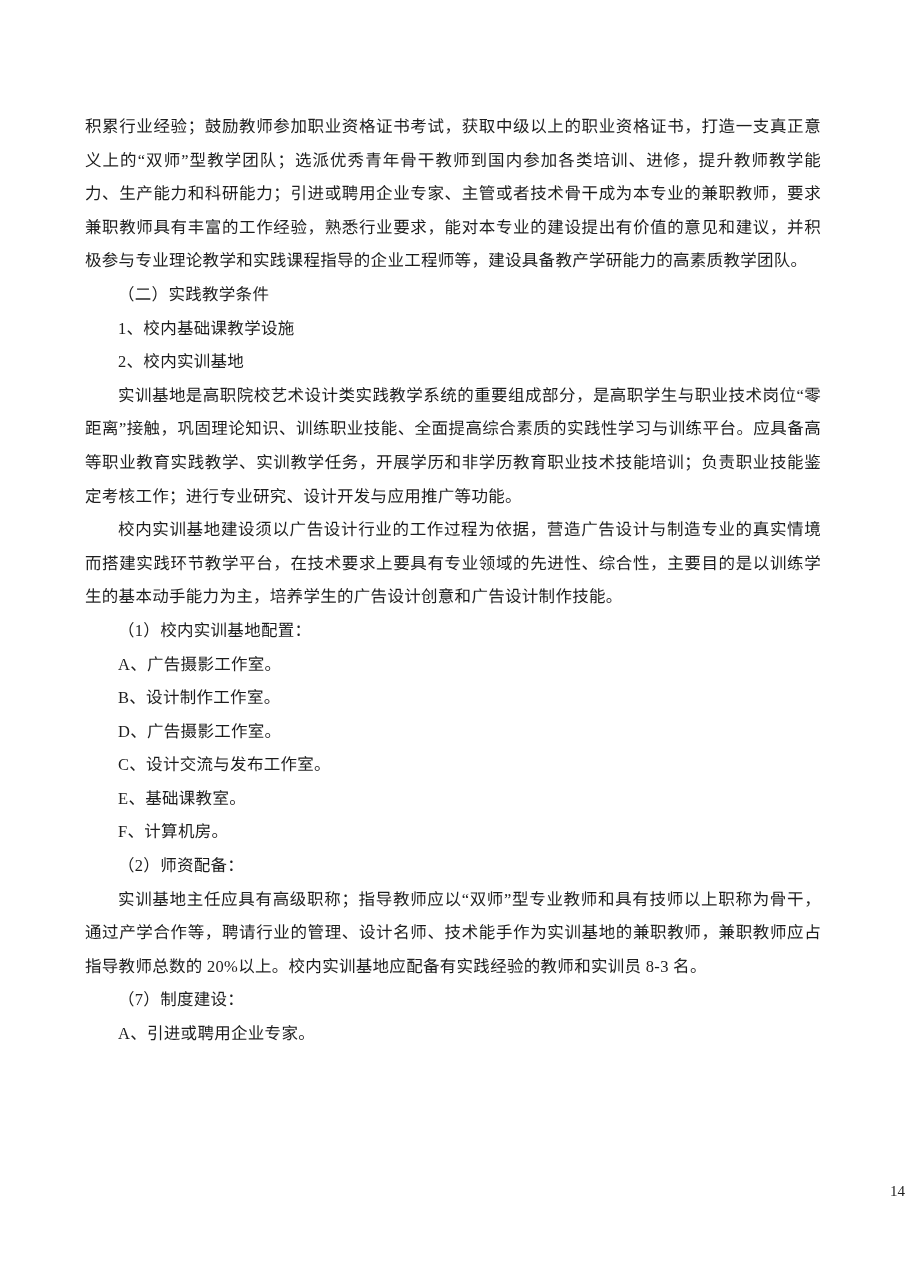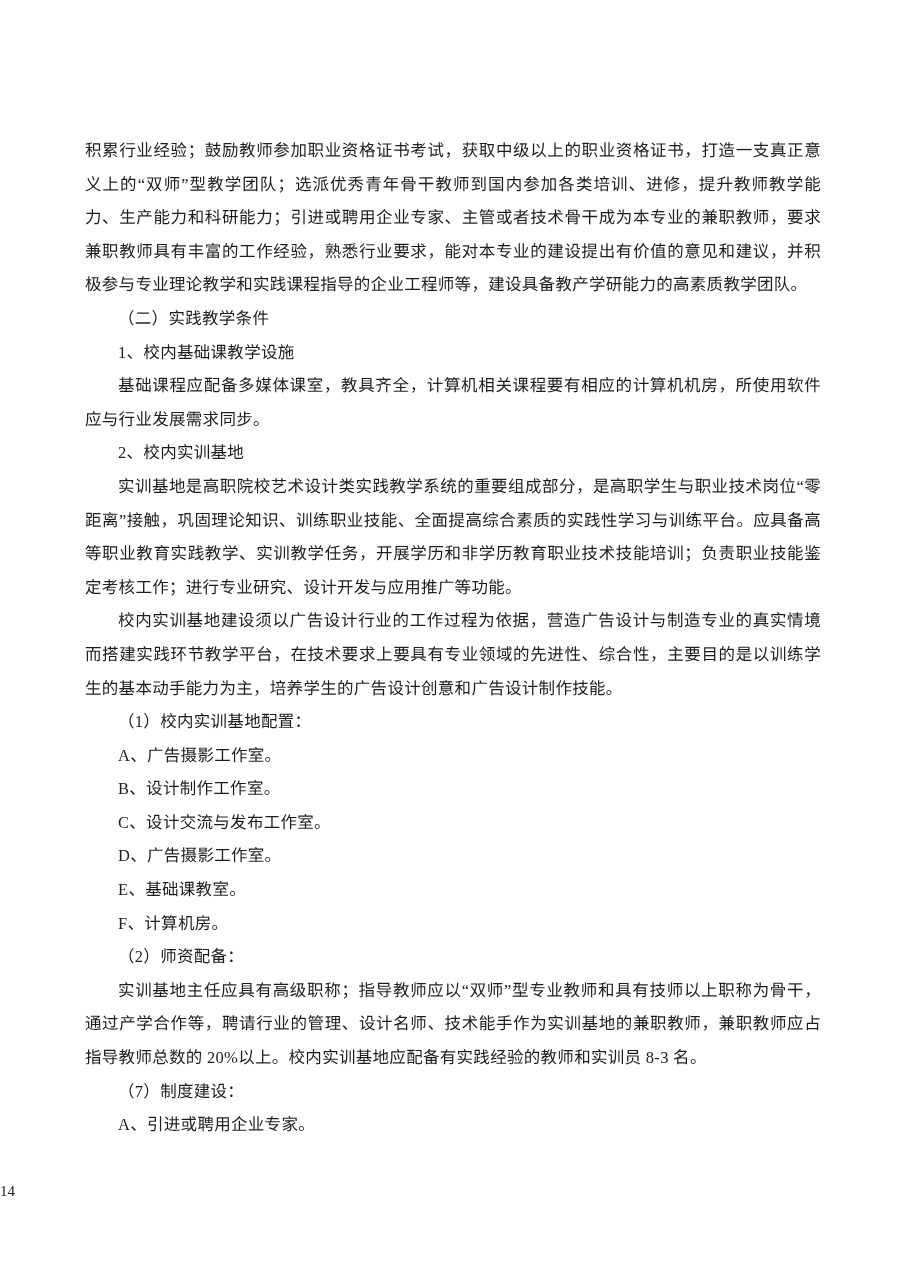--- a/index.html
+++ b/index.html
@@ -27,50 +27,48 @@
     text-justify: inter-ideograph;
     letter-spacing: 0.3px;
   }
   .para {
     margin: 0;
     padding: 0;
     text-indent: 2em;
   }
   .para.flush {
     text-indent: 0;
-    margin-top: 24px;
   }
   .footer {
     position: absolute;
     top: 1180px;
     left: 0;
     width: 905px;
-    text-align: left;
+    text-align: right;
     font-size: 15px;
     line-height: 22px;
     color: #1d1d1d;
   }
 </style>
 </head>
 <body>
 
 <div class="page">
   <div class="content">
     <p class="para flush">积累行业经验；鼓励教师参加职业资格证书考试，获取中级以上的职业资格证书，打造一支真正意义上的“双师”型教学团队；选派优秀青年骨干教师到国内参加各类培训、进修，提升教师教学能力、生产能力和科研能力；引进或聘用企业专家、主管或者技术骨干成为本专业的兼职教师，要求兼职教师具有丰富的工作经验，熟悉行业要求，能对本专业的建设提出有价值的意见和建议，并积极参与专业理论教学和实践课程指导的企业工程师等，建设具备教产学研能力的高素质教学团队。</p>
     <p class="para">（二）实践教学条件</p>
     <p class="para">1、校内基础课教学设施</p>
-    <p class="para">基础课程应配备多媒体课室，教具齐全，计算机相关课程要有相应的计算机机房，所使用软件应与行业发展需求同步。</p>
     <p class="para">2、校内实训基地</p>
     <p class="para">实训基地是高职院校艺术设计类实践教学系统的重要组成部分，是高职学生与职业技术岗位“零距离”接触，巩固理论知识、训练职业技能、全面提高综合素质的实践性学习与训练平台。应具备高等职业教育实践教学、实训教学任务，开展学历和非学历教育职业技术技能培训；负责职业技能鉴定考核工作；进行专业研究、设计开发与应用推广等功能。</p>
     <p class="para">校内实训基地建设须以广告设计行业的工作过程为依据，营造广告设计与制造专业的真实情境而搭建实践环节教学平台，在技术要求上要具有专业领域的先进性、综合性，主要目的是以训练学生的基本动手能力为主，培养学生的广告设计创意和广告设计制作技能。</p>
     <p class="para">（1）校内实训基地配置：</p>
     <p class="para">A、广告摄影工作室。</p>
     <p class="para">B、设计制作工作室。</p>
+    <p class="para">D、广告摄影工作室。</p>
     <p class="para">C、设计交流与发布工作室。</p>
-    <p class="para">D、广告摄影工作室。</p>
     <p class="para">E、基础课教室。</p>
     <p class="para">F、计算机房。</p>
     <p class="para">（2）师资配备：</p>
     <p class="para">实训基地主任应具有高级职称；指导教师应以“双师”型专业教师和具有技师以上职称为骨干，通过产学合作等，聘请行业的管理、设计名师、技术能手作为实训基地的兼职教师，兼职教师应占指导教师总数的 20%以上。校内实训基地应配备有实践经验的教师和实训员 8-3 名。</p>
     <p class="para">（7）制度建设：</p>
     <p class="para">A、引进或聘用企业专家。</p>
   </div>
 
   <div class="footer">
     <span>14</span>

